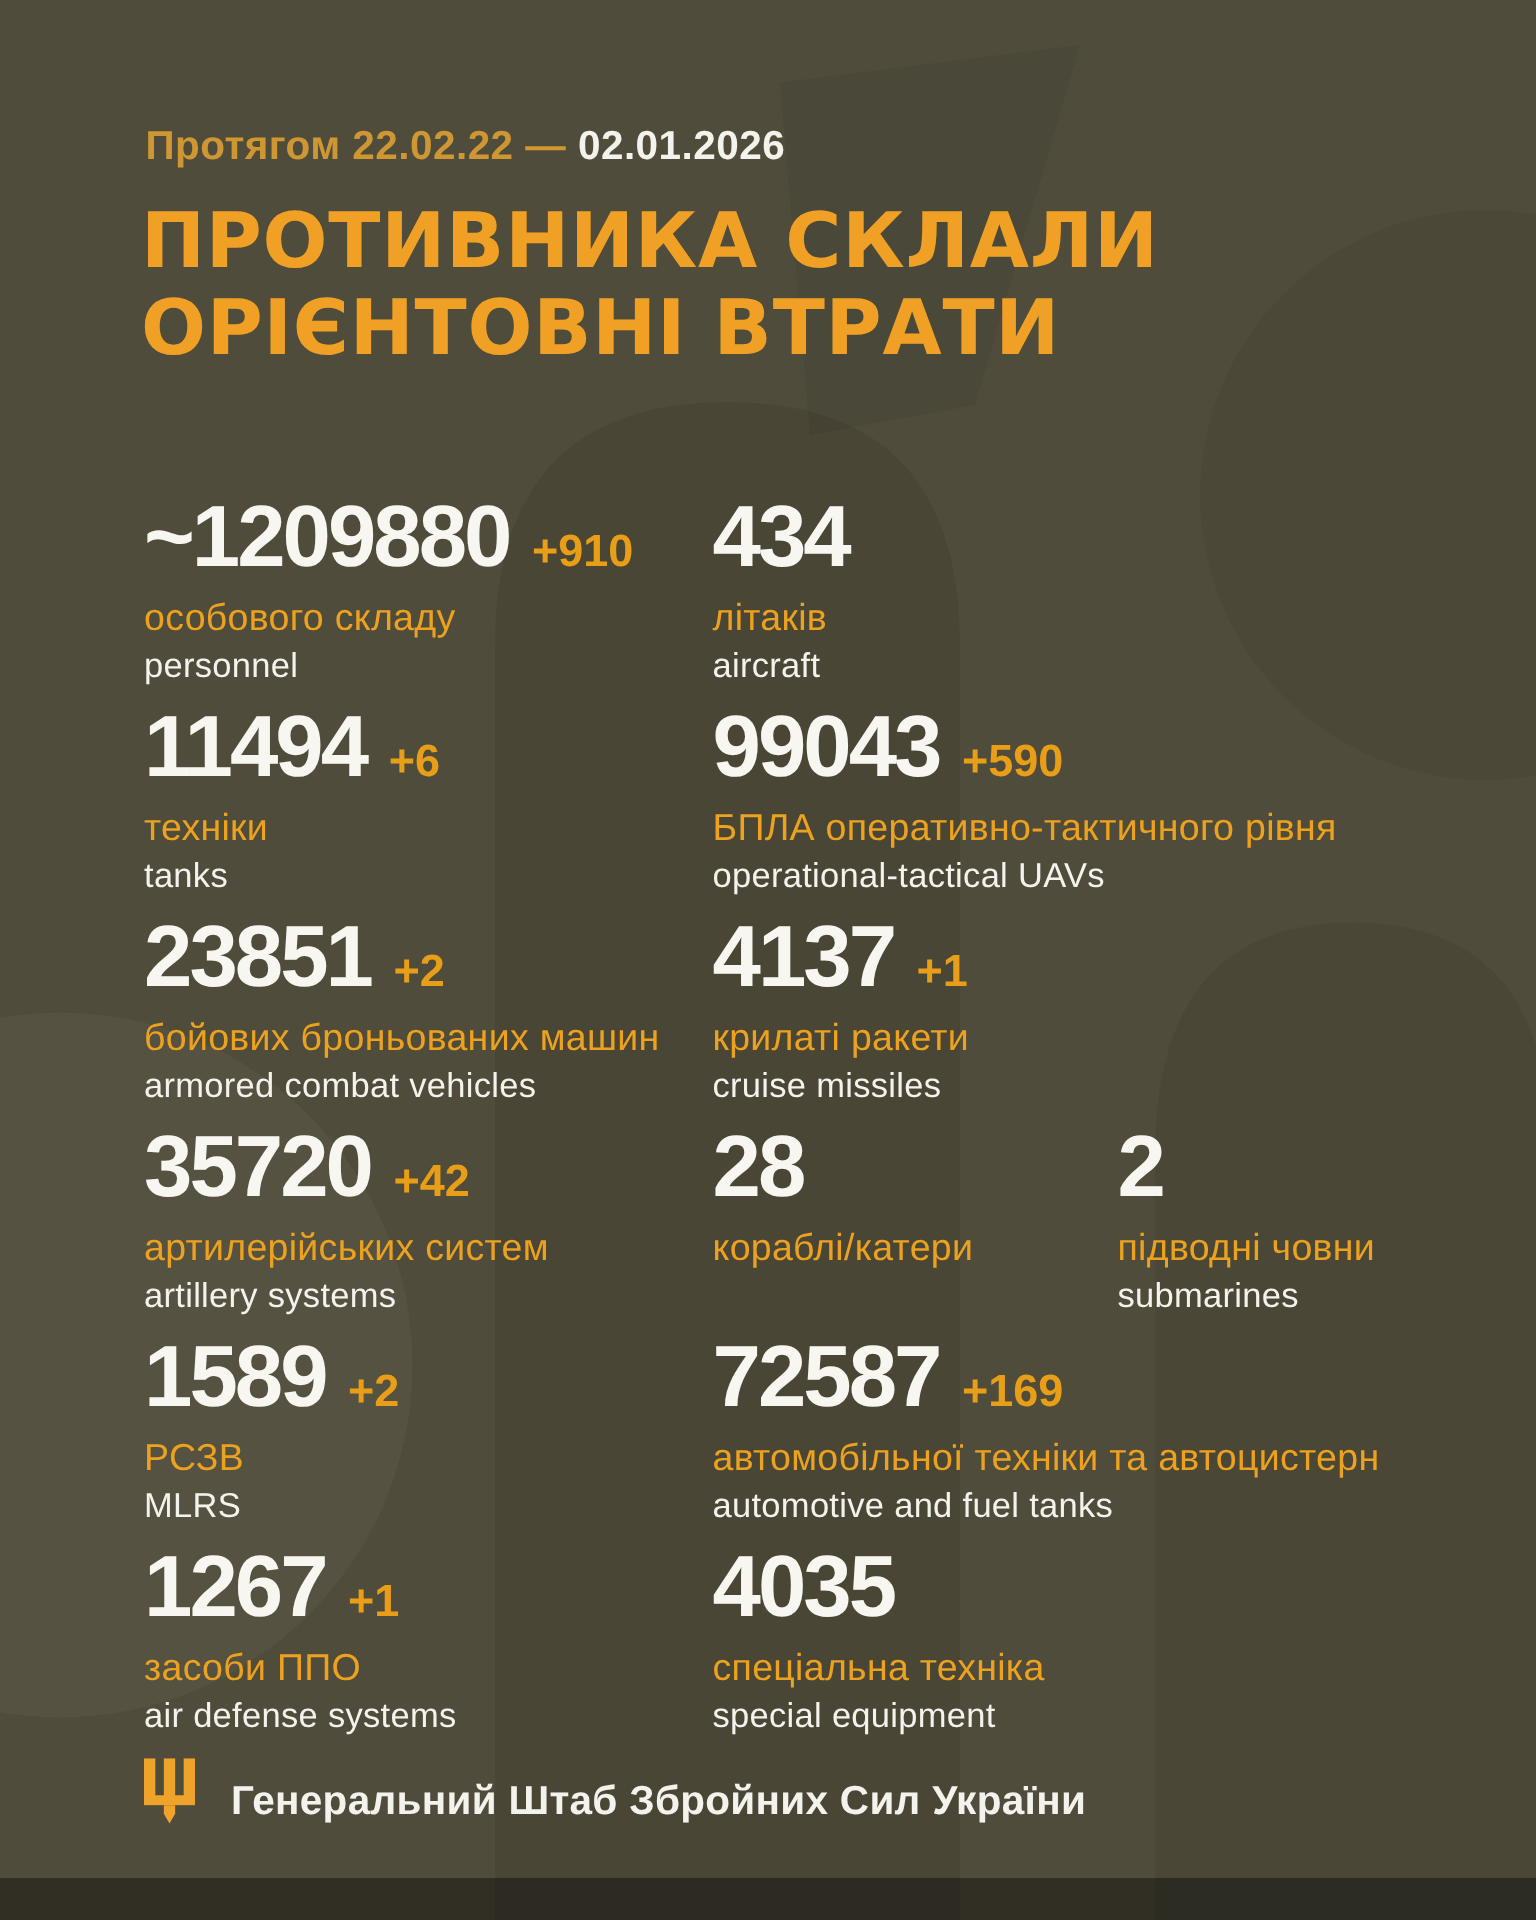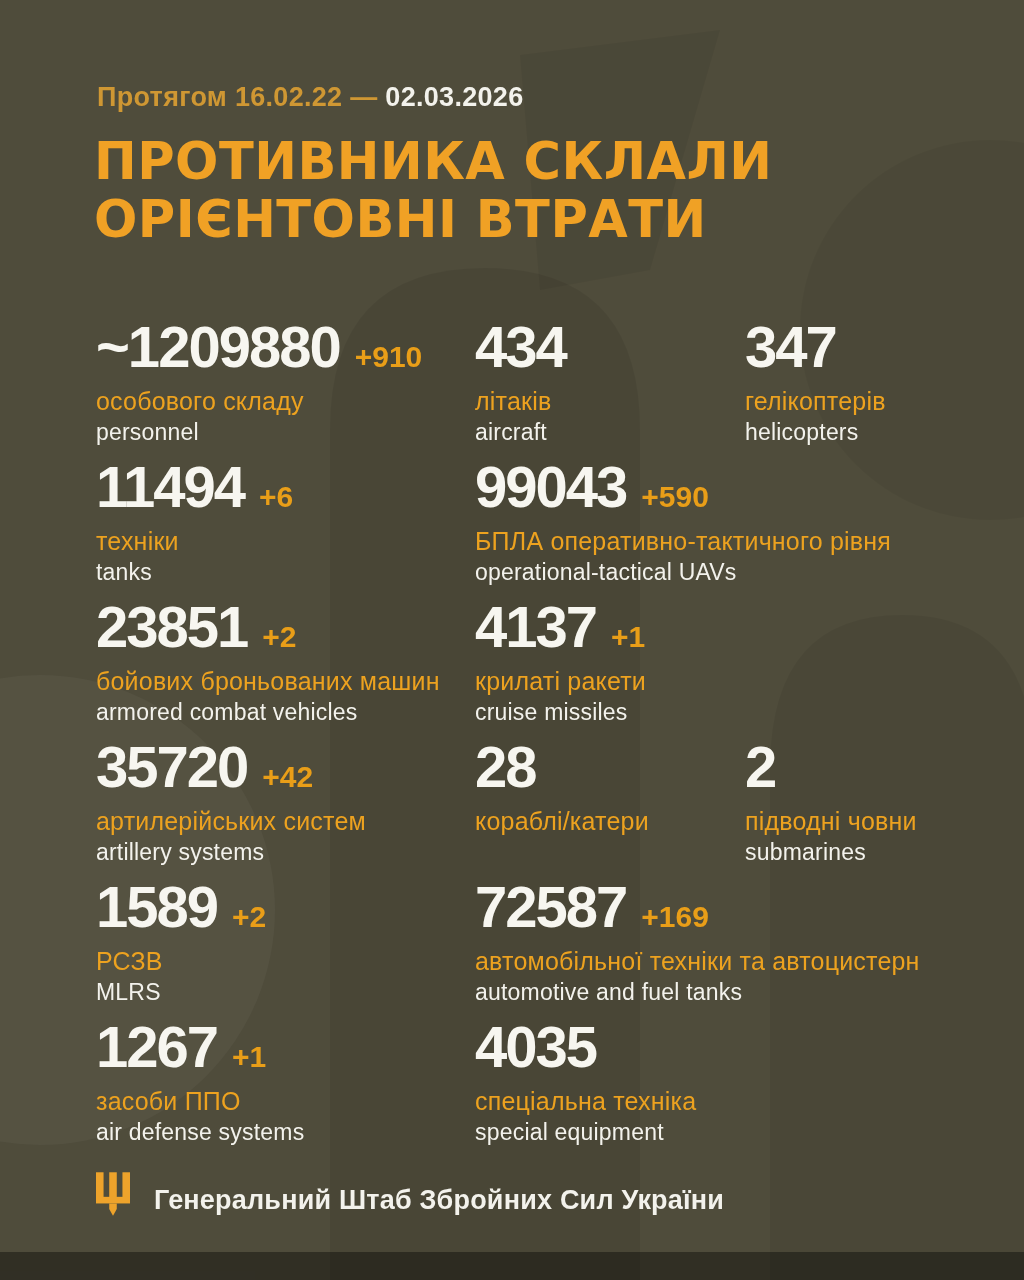--- a/index.html
+++ b/index.html
@@ -27,21 +27,21 @@
 
   .title{
     position:absolute;left:94px;top:133px;
     font-family:"DejaVu Sans", sans-serif;
     font-size:51px;line-height:1.13;font-weight:800;
     color:#f0a125;letter-spacing:.5px;
     text-transform:uppercase;
   }
 
   .stats{
-    position:absolute;left:96px;top:317px;right:20px;
+    position:absolute;left:96px;top:328px;right:20px;
     display:grid;
     grid-template-columns:379px 270px 1fr;
     grid-auto-rows:140px;
   }
   .stat{align-self:start;}
   .c1{grid-column:1;}
   .c2{grid-column:2;}
   .c3{grid-column:3;}
   .c23{grid-column:2/4;}
   .r1{grid-row:1;} .r2{grid-row:2;} .r3{grid-row:3;}
@@ -87,23 +87,23 @@
   <svg class="watermark" width="1024" height="1280" viewBox="0 0 1024 1280" xmlns="http://www.w3.org/2000/svg">
     <path d="M330,1280 V430 Q330,268 485,268 Q640,268 640,430 V1280 Z" fill="rgba(0,0,0,0.07)"></path>
     <path d="M770,1280 V770 Q770,615 902,615 Q1034,615 1034,770 V1280 Z" fill="rgba(0,0,0,0.06)"></path>
     <path d="M520,55 L720,30 L650,270 L540,290 Z" fill="rgba(0,0,0,0.05)"></path>
     <circle cx="40" cy="910" r="235" fill="rgba(255,255,255,0.035)"></circle>
     <circle cx="990" cy="330" r="190" fill="rgba(0,0,0,0.045)"></circle>
     <rect x="0" y="1252" width="1024" height="28" fill="rgba(0,0,0,0.38)"></rect>
   </svg>
 
   <div class="header">
-    <span class="period">Протягом 16.02.22 —</span>
+    <span class="period">Протягом 22.02.22 —</span>
     <span> </span>
-    <span class="date">02.03.2026</span>
+    <span class="date">02.01.2026</span>
   </div>
 
   <div class="title">
     <div>ПРОТИВНИКА СКЛАЛИ</div>
     <div>ОРІЄНТОВНІ ВТРАТИ</div>
   </div>
 
   <div class="stats">
 
     <div class="stat c1 r1">
@@ -116,27 +116,20 @@
     </div>
 
     <div class="stat c2 r1">
       <div class="vrow">
           <span class="value">434</span>
         </div>
       <div class="uk">літаків</div>
       <div class="en">aircraft</div>
     </div>
 
-    <div class="stat c3 r1">
-      <div class="vrow">
-          <span class="value">347</span>
-        </div>
-      <div class="uk">гелікоптерів</div>
-      <div class="en">helicopters</div>
-    </div>
 
     <div class="stat c1 r2">
       <div class="vrow">
           <span class="value">11494</span>
           <span class="delta">+6</span>
         </div>
       <div class="uk">техніки</div>
       <div class="en">tanks</div>
     </div>
 

